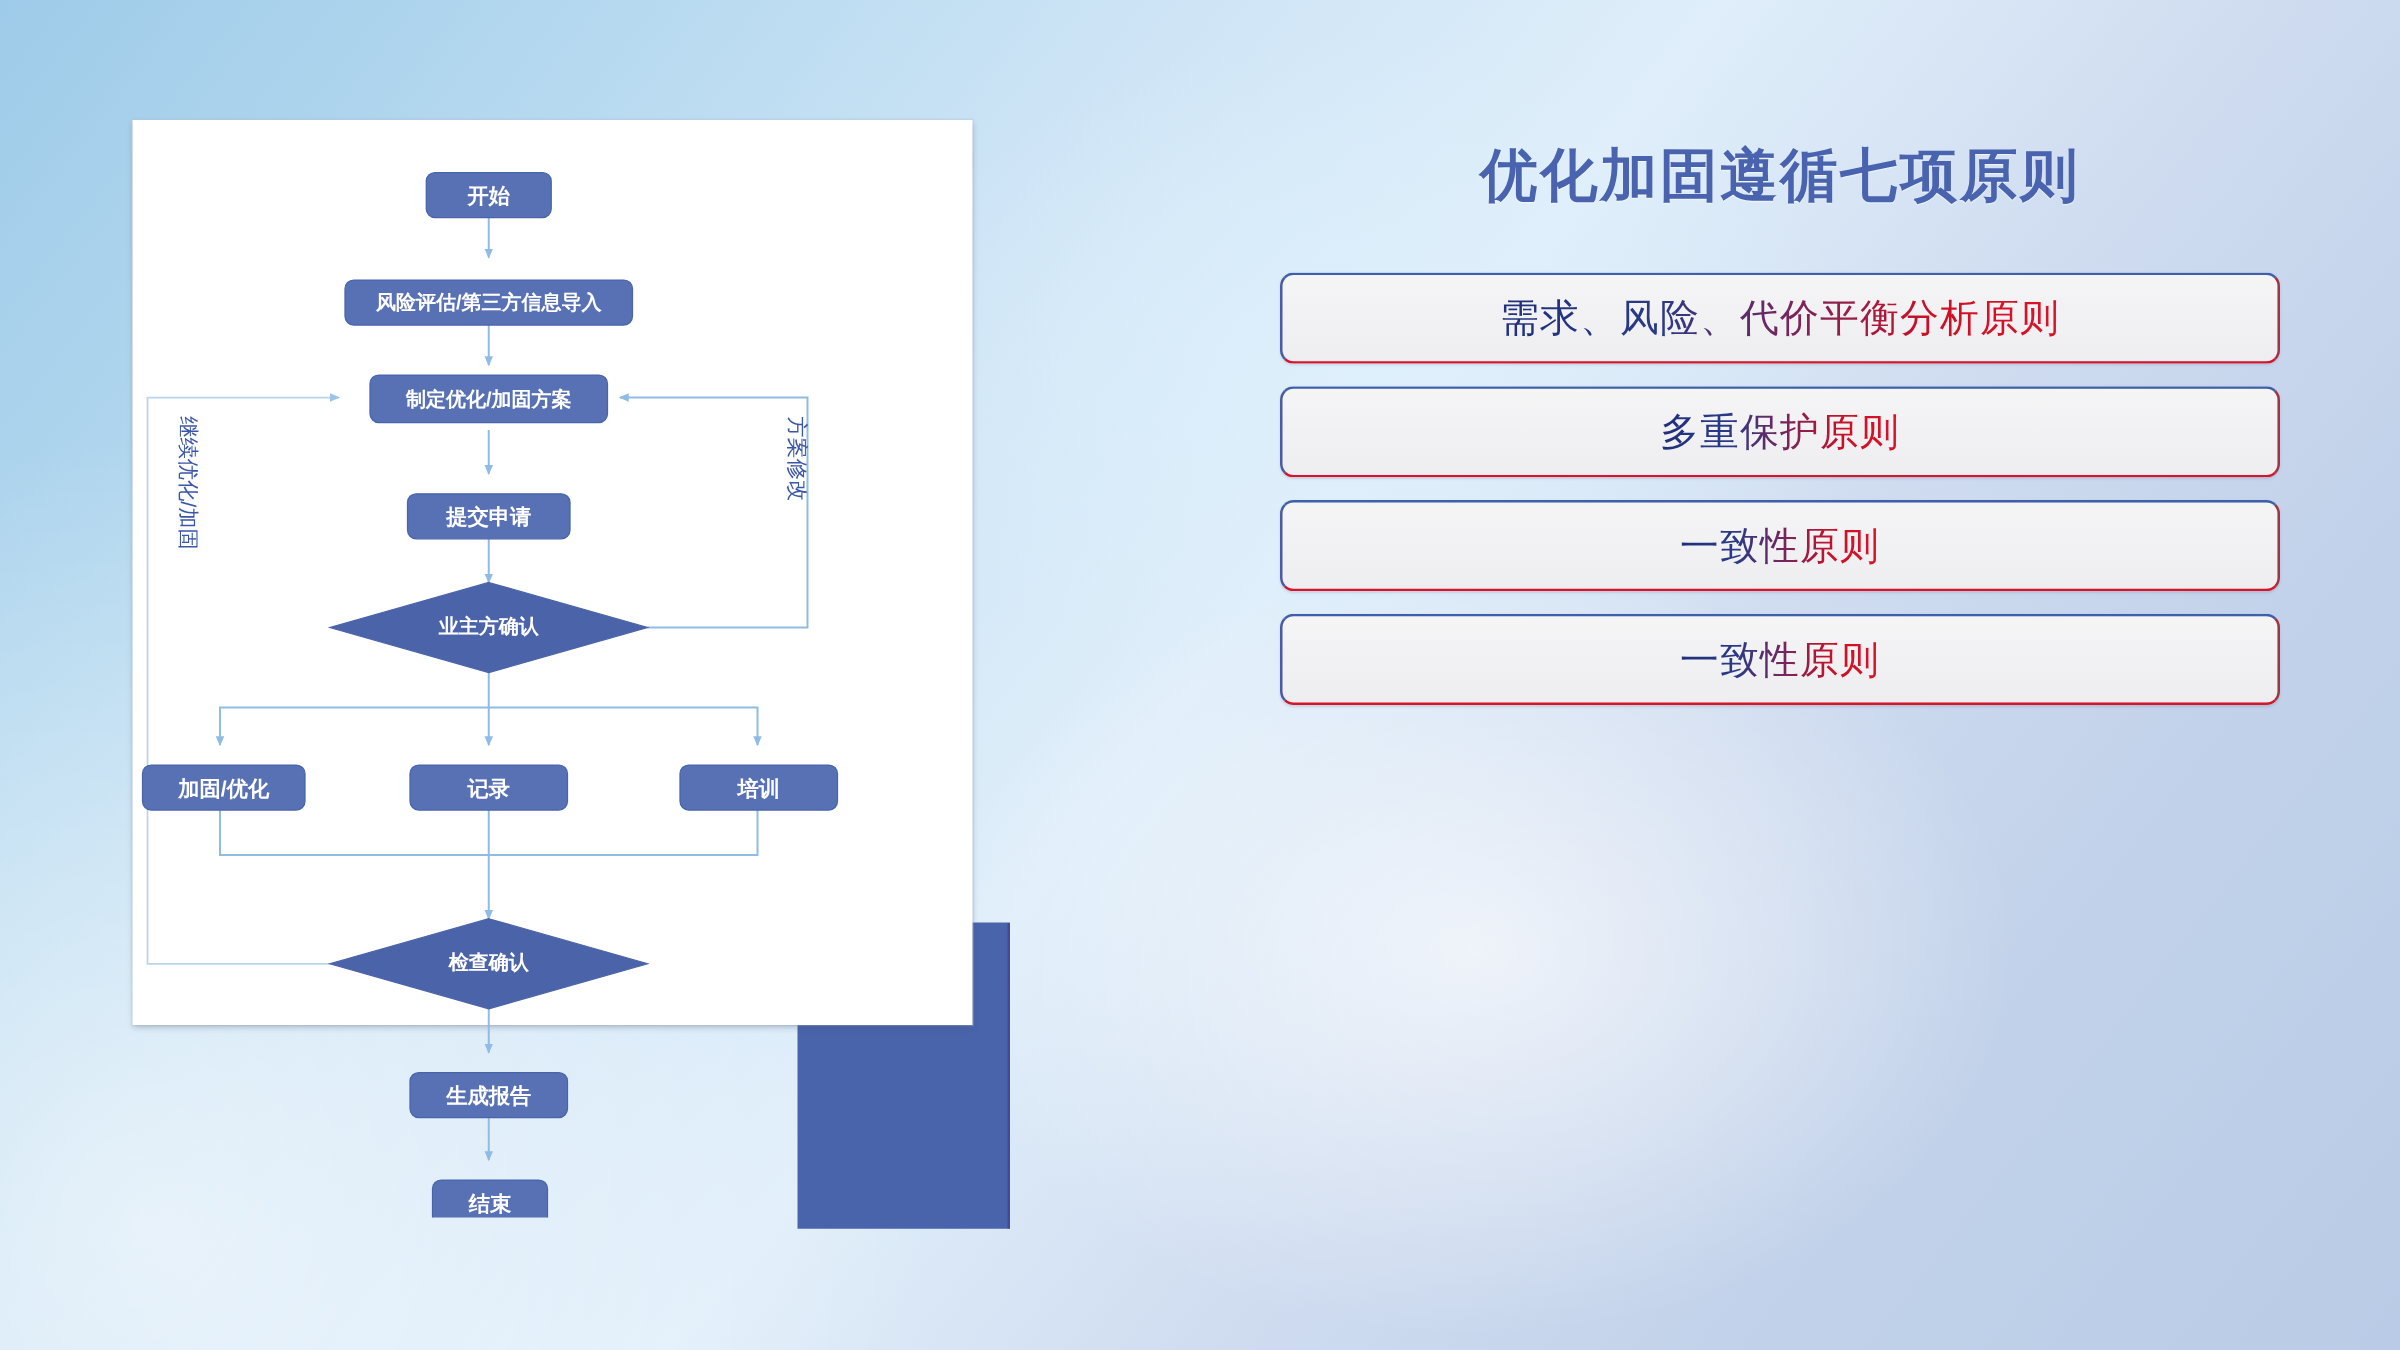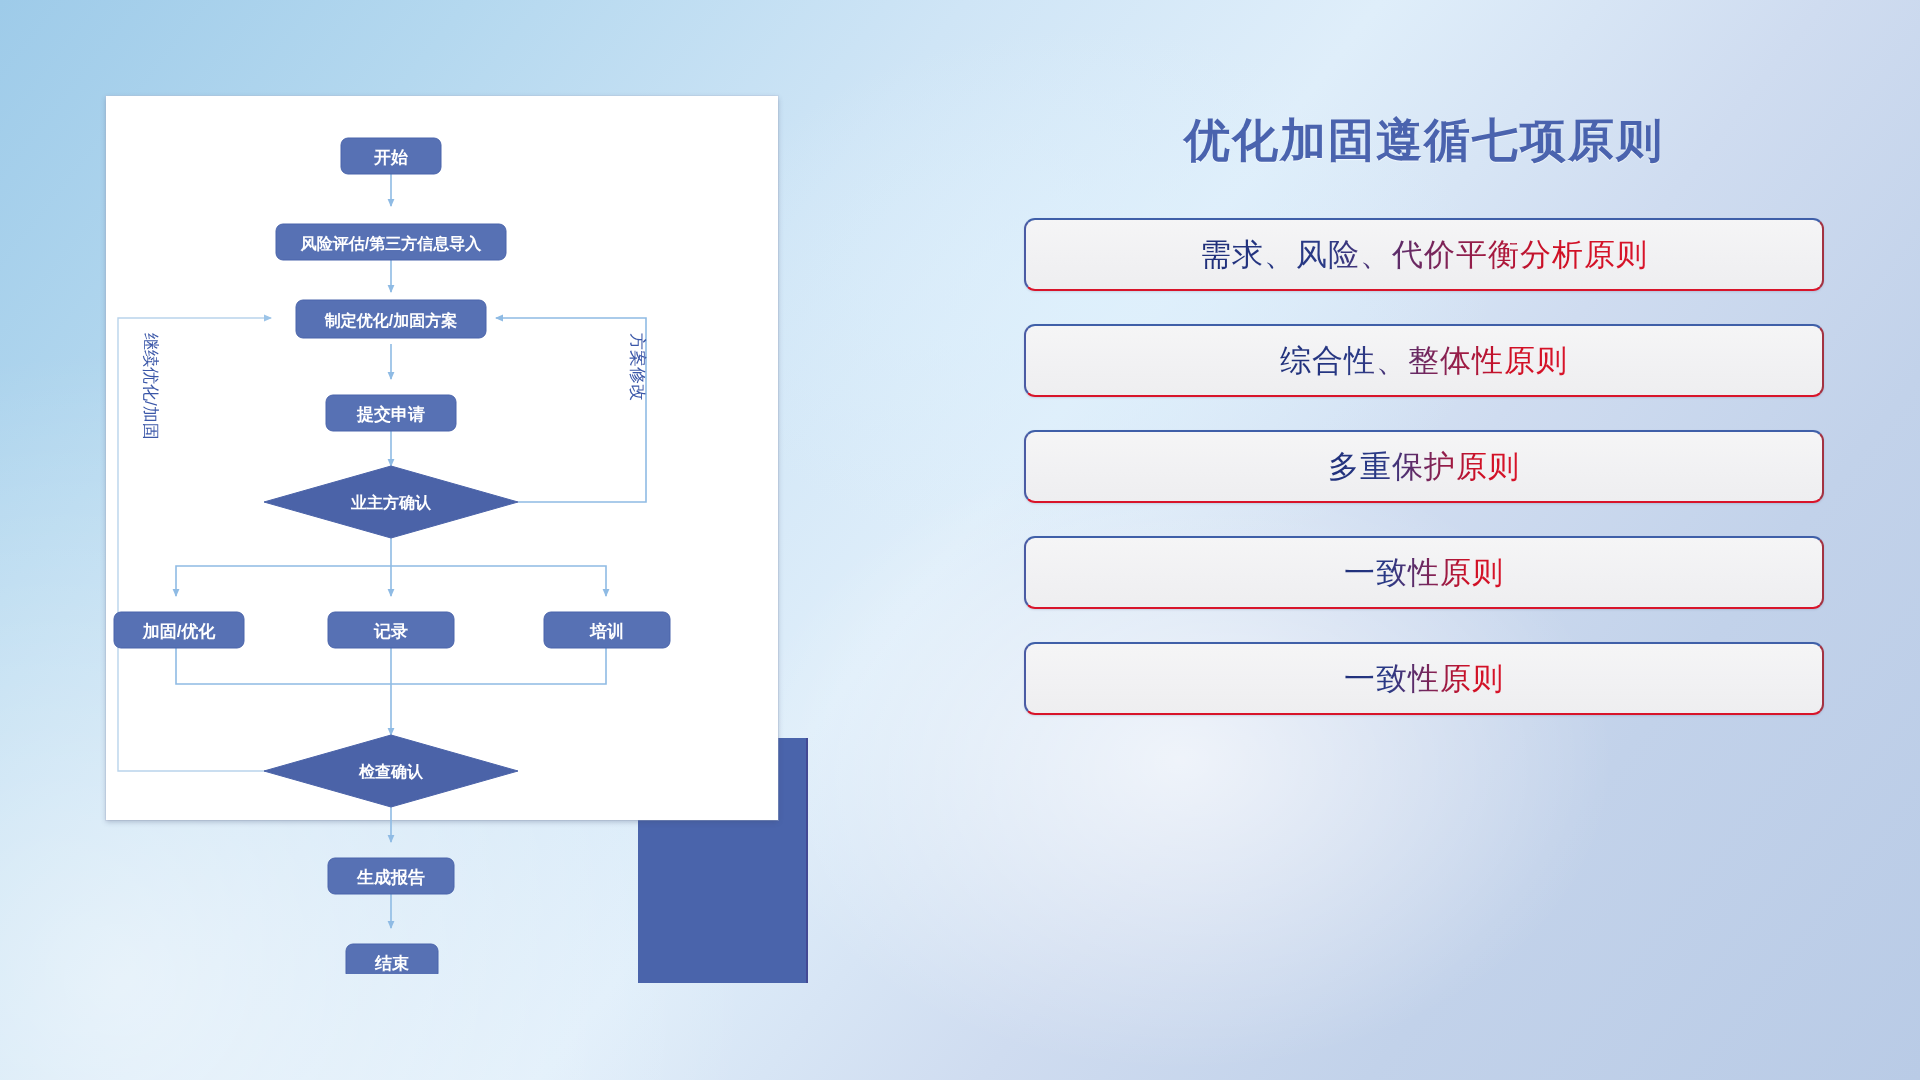--- a/index.html
+++ b/index.html
@@ -117,21 +117,21 @@
   #principle-list {
     position: absolute;
     left: 0;
     top: 122px;
     width: 800px;
   }
 
   .principle-card {
     position: relative;
     height: 73px;
-    margin-bottom: 33px;
+    margin-bottom: 18px;
     border-radius: 11px;
     background: linear-gradient(180deg, #f5f5f6 0%, #f1f1f3 55%, #eeeef0 100%);
     border-top: 2px solid #3f5fa8;
     border-left: 2px solid #4a5ba4;
     border-right: 2px solid #a33242;
     border-bottom: 2px solid #d8142a;
     box-sizing: border-box;
     display: flex;
     align-items: center;
     justify-content: center;
@@ -257,23 +257,20 @@
   <div id="right-panel">
 
     <div id="panel-title">优化加固遵循七项原则</div>
 
     <div id="principle-list">
 
       <div class="principle-card">
         <span class="principle-text">需求、风险、代价平衡分析原则</span>
       </div>
 
-      <div class="principle-card">
-        <span class="principle-text">综合性、整体性原则</span>
-      </div>
 
       <div class="principle-card">
         <span class="principle-text">多重保护原则</span>
       </div>
 
 
       <div class="principle-card">
         <span class="principle-text">一致性原则</span>
       </div>
 

